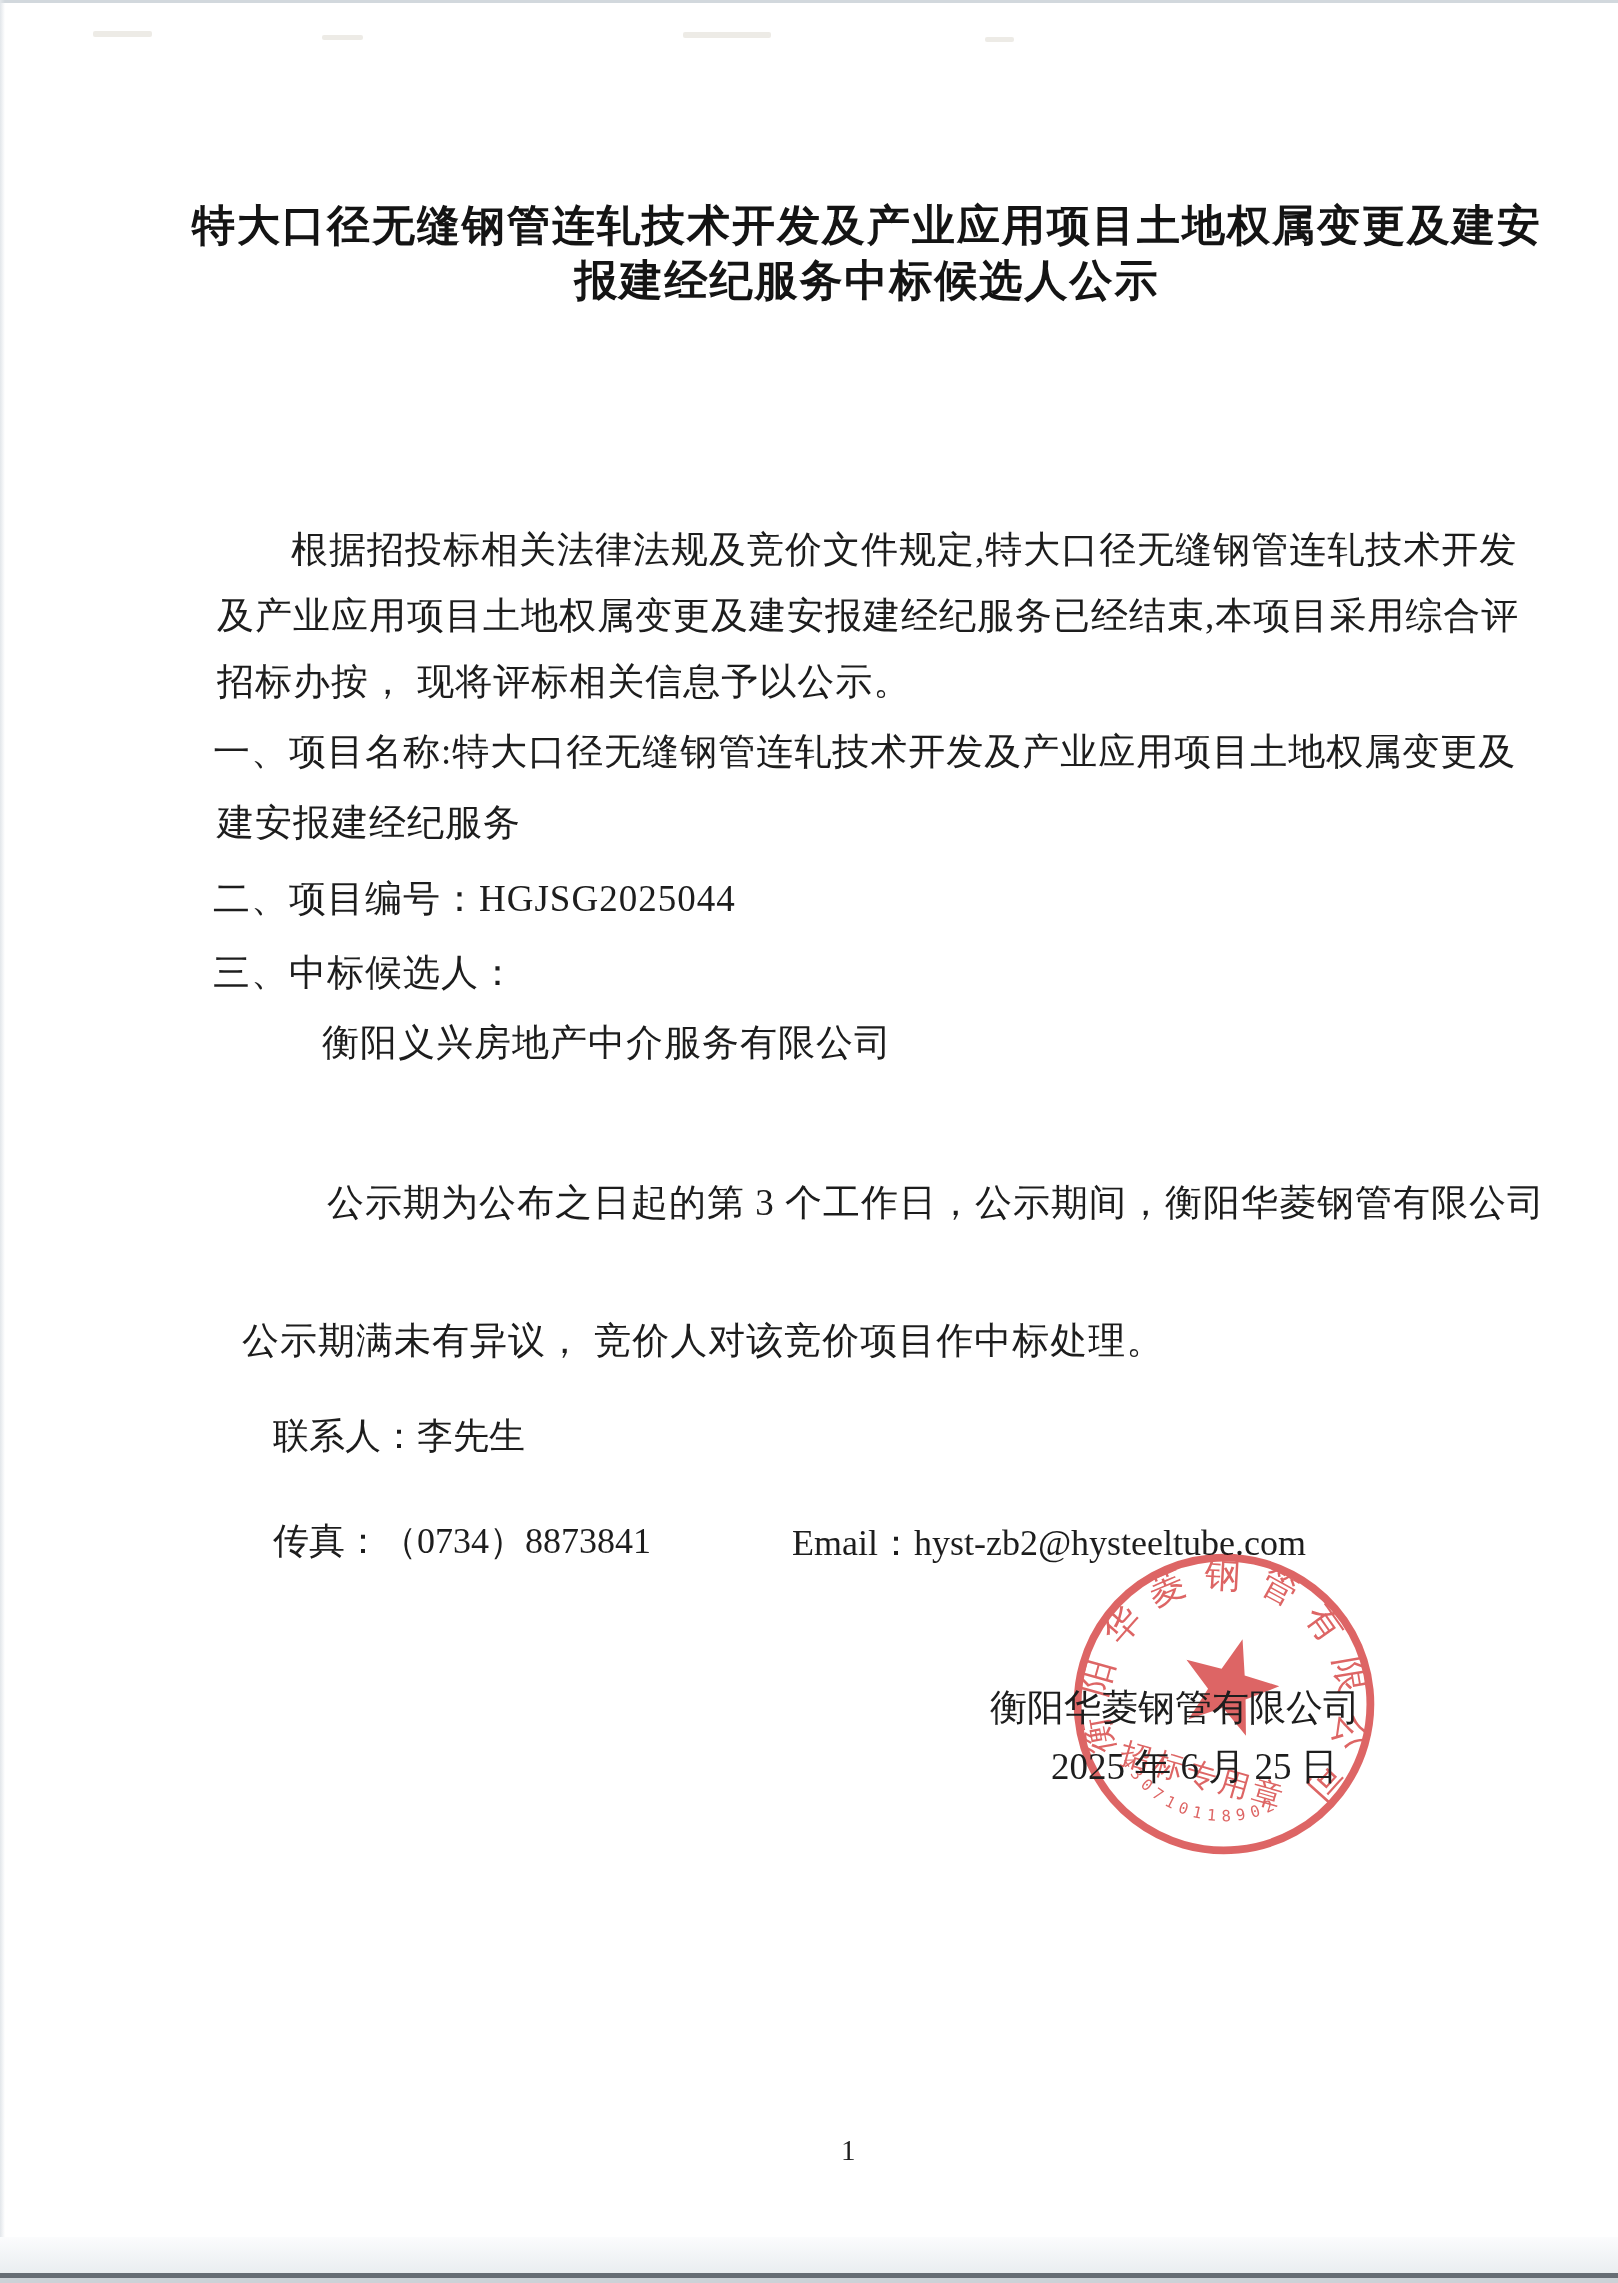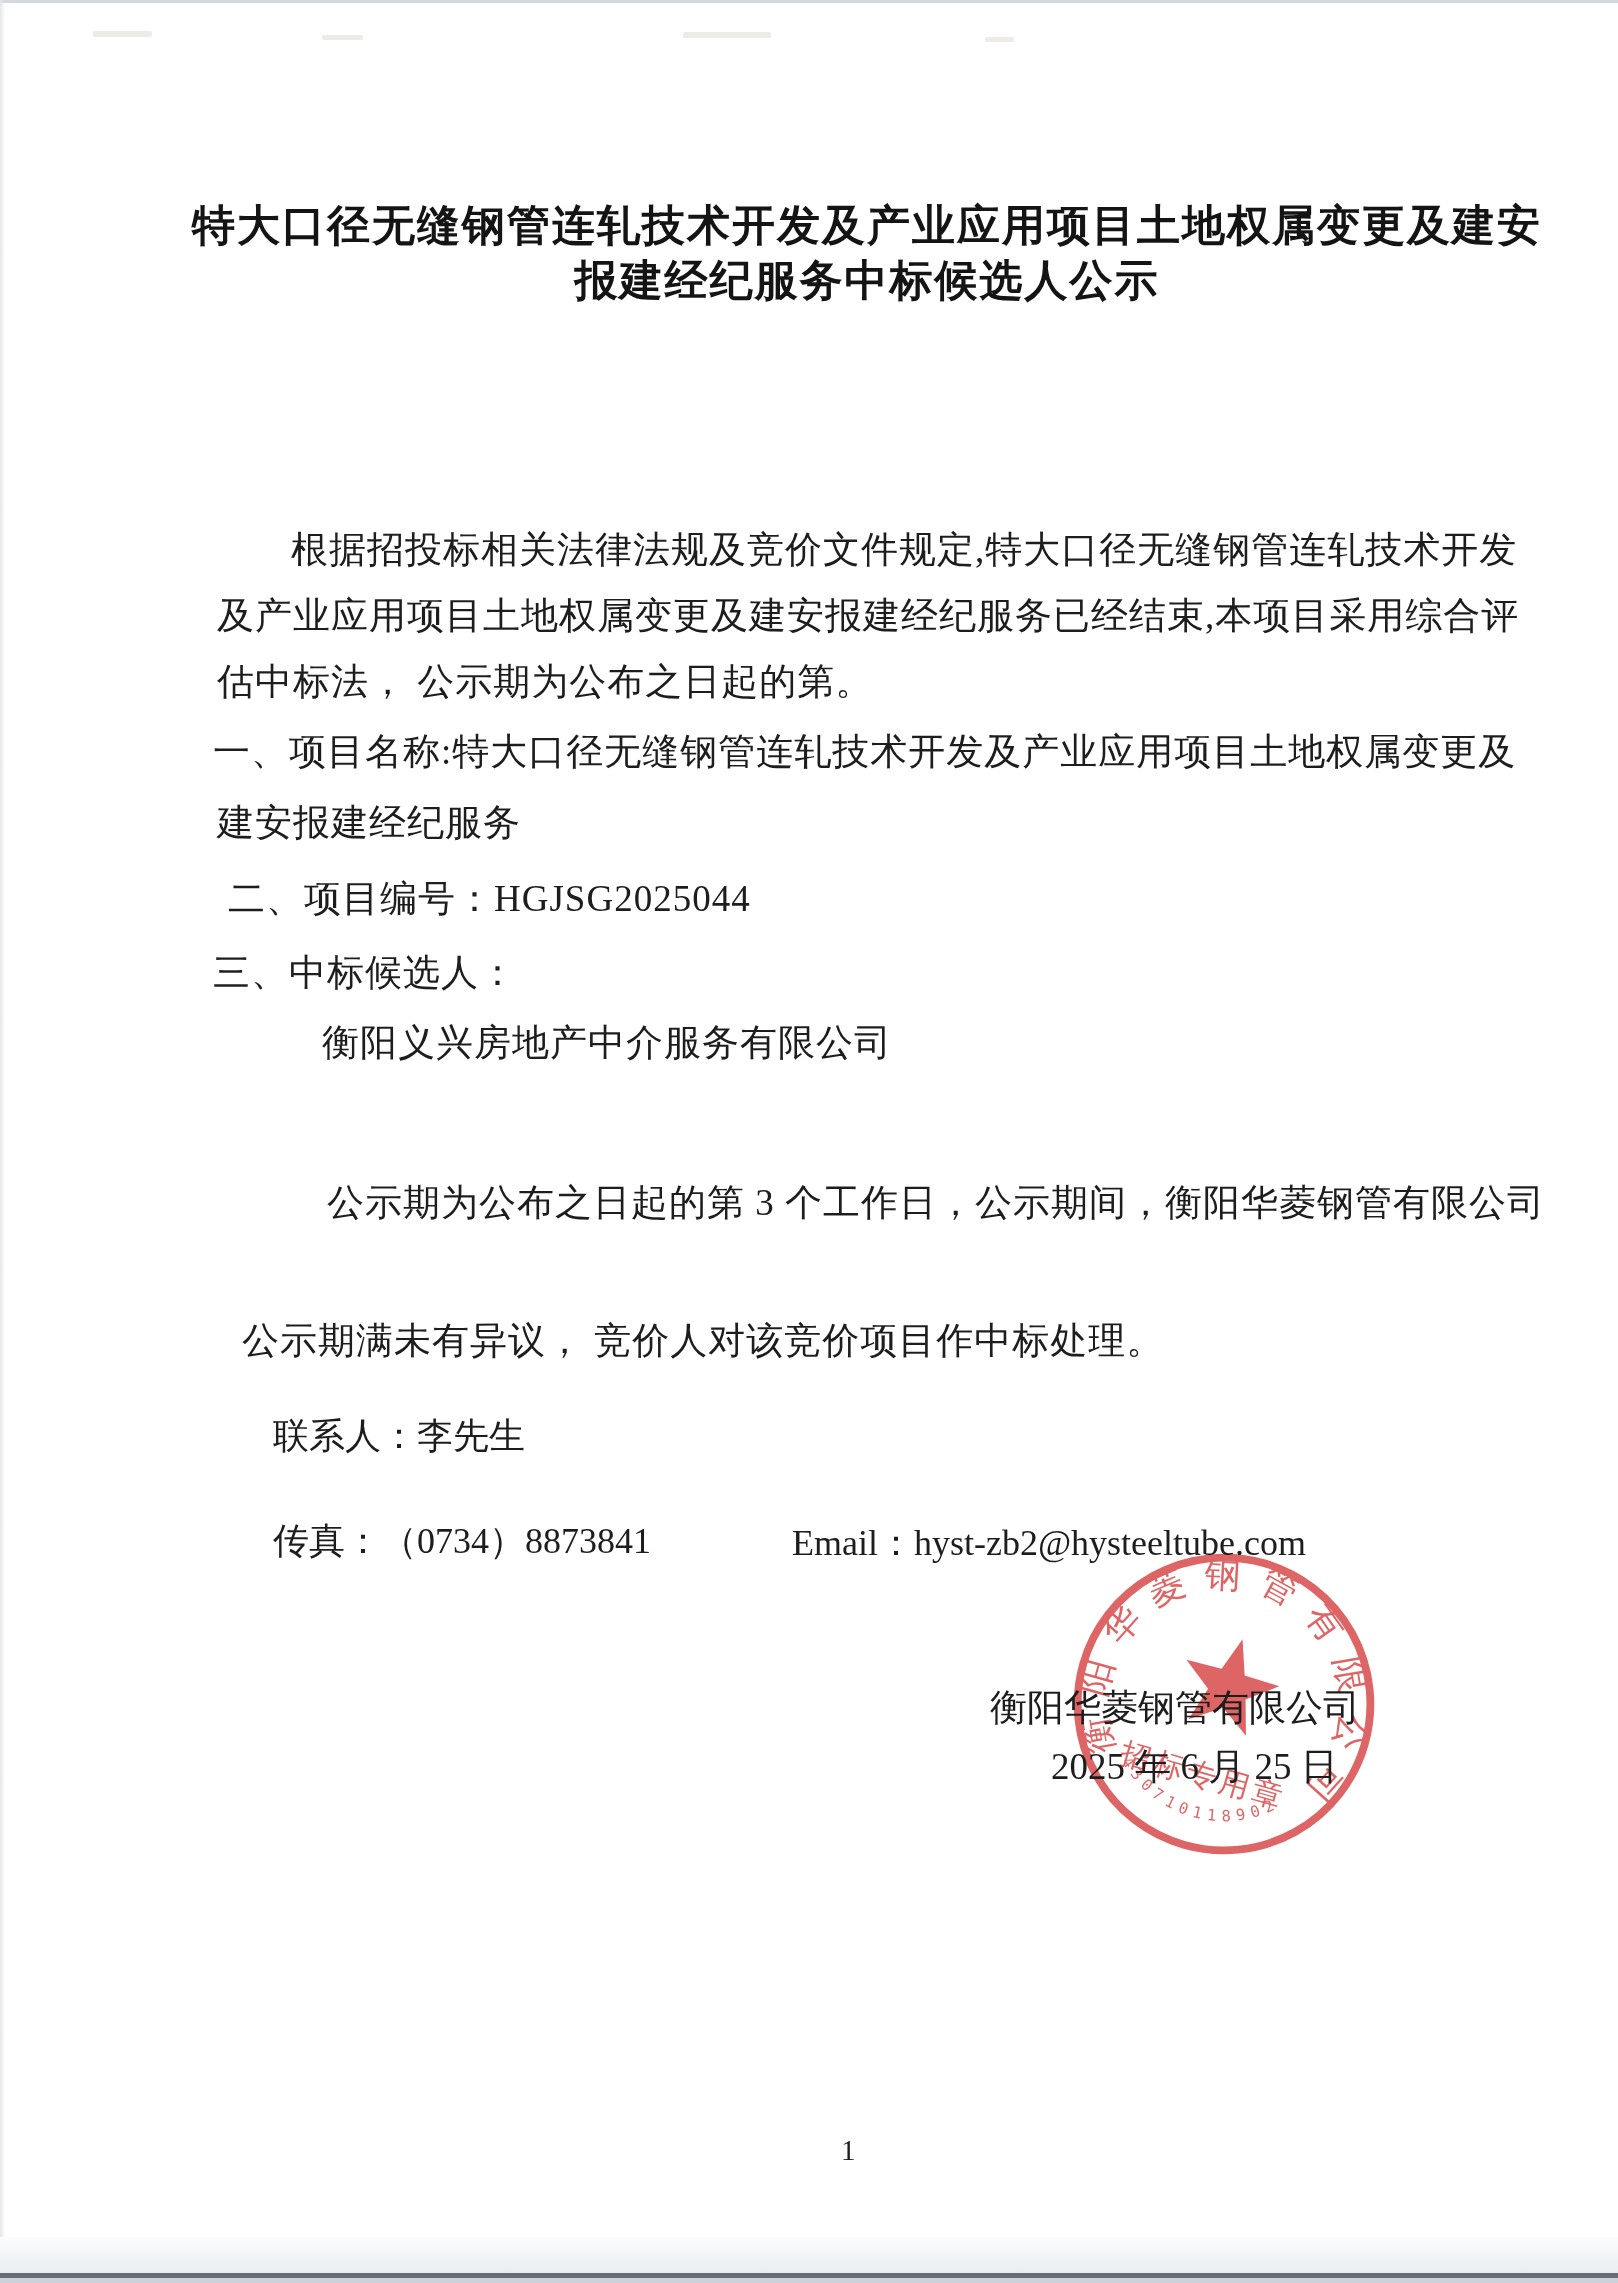--- a/index.html
+++ b/index.html
@@ -42,25 +42,25 @@
   <div class="speck" style="left:93px;top:31px;width:59px;height:5.9px;"></div>
   <div class="speck" style="left:322px;top:35px;width:41px;height:4.9px;"></div>
   <div class="speck" style="left:683px;top:32px;width:88px;height:5.9px;"></div>
   <div class="speck" style="left:985px;top:37px;width:29px;height:4.9px;"></div>
 
   <div class="line title-line" style="top:201px;">特大口径无缝钢管连轧技术开发及产业应用项目土地权属变更及建安</div>
   <div class="line title-line" style="top:256px;">报建经纪服务中标候选人公示</div>
 
   <div class="line body-line" style="left:291px;top:529px;">根据招投标相关法律法规及竞价文件规定,特大口径无缝钢管连轧技术开发</div>
   <div class="line body-line" style="left:217px;top:595px;">及产业应用项目土地权属变更及建安报建经纪服务已经结束,本项目采用综合评</div>
-  <div class="line body-line" style="left:217px;top:661px;">估中标法， 公示期为公布之日起的第。</div>
+  <div class="line body-line" style="left:217px;top:661px;">招标办按， 现将评标相关信息予以公示。</div>
 
   <div class="line body-line" style="left:213px;top:731px;">一、项目名称:特大口径无缝钢管连轧技术开发及产业应用项目土地权属变更及</div>
   <div class="line body-line" style="left:217px;top:802px;">建安报建经纪服务</div>
-  <div class="line body-line" style="left:228px;top:878px;">二、项目编号：HGJSG2025044</div>
+  <div class="line body-line" style="left:213px;top:878px;">二、项目编号：HGJSG2025044</div>
   <div class="line body-line" style="left:213px;top:952px;">三、中标候选人：</div>
   <div class="line body-line" style="left:322px;top:1022px;">衡阳义兴房地产中介服务有限公司</div>
 
   <div class="line body-line" style="left:327px;top:1182px;">公示期为公布之日起的第 3 个工作日，公示期间，衡阳华菱钢管有限公司</div>
   <div class="line body-line" style="left:217px;top:1320px;margin-left:25px;">公示期满未有异议， 竞价人对该竞价项目作中标处理。</div>
 
   <div class="line contact-line" style="left:273px;top:1416px;">联系人：李先生</div>
   <div class="line contact-line" style="left:273px;top:1521px;">传真：（0734）8873841</div>
   <div class="line contact-line" style="left:792px;top:1523px;">Email：hyst-zb2@hysteeltube.com</div>
 

